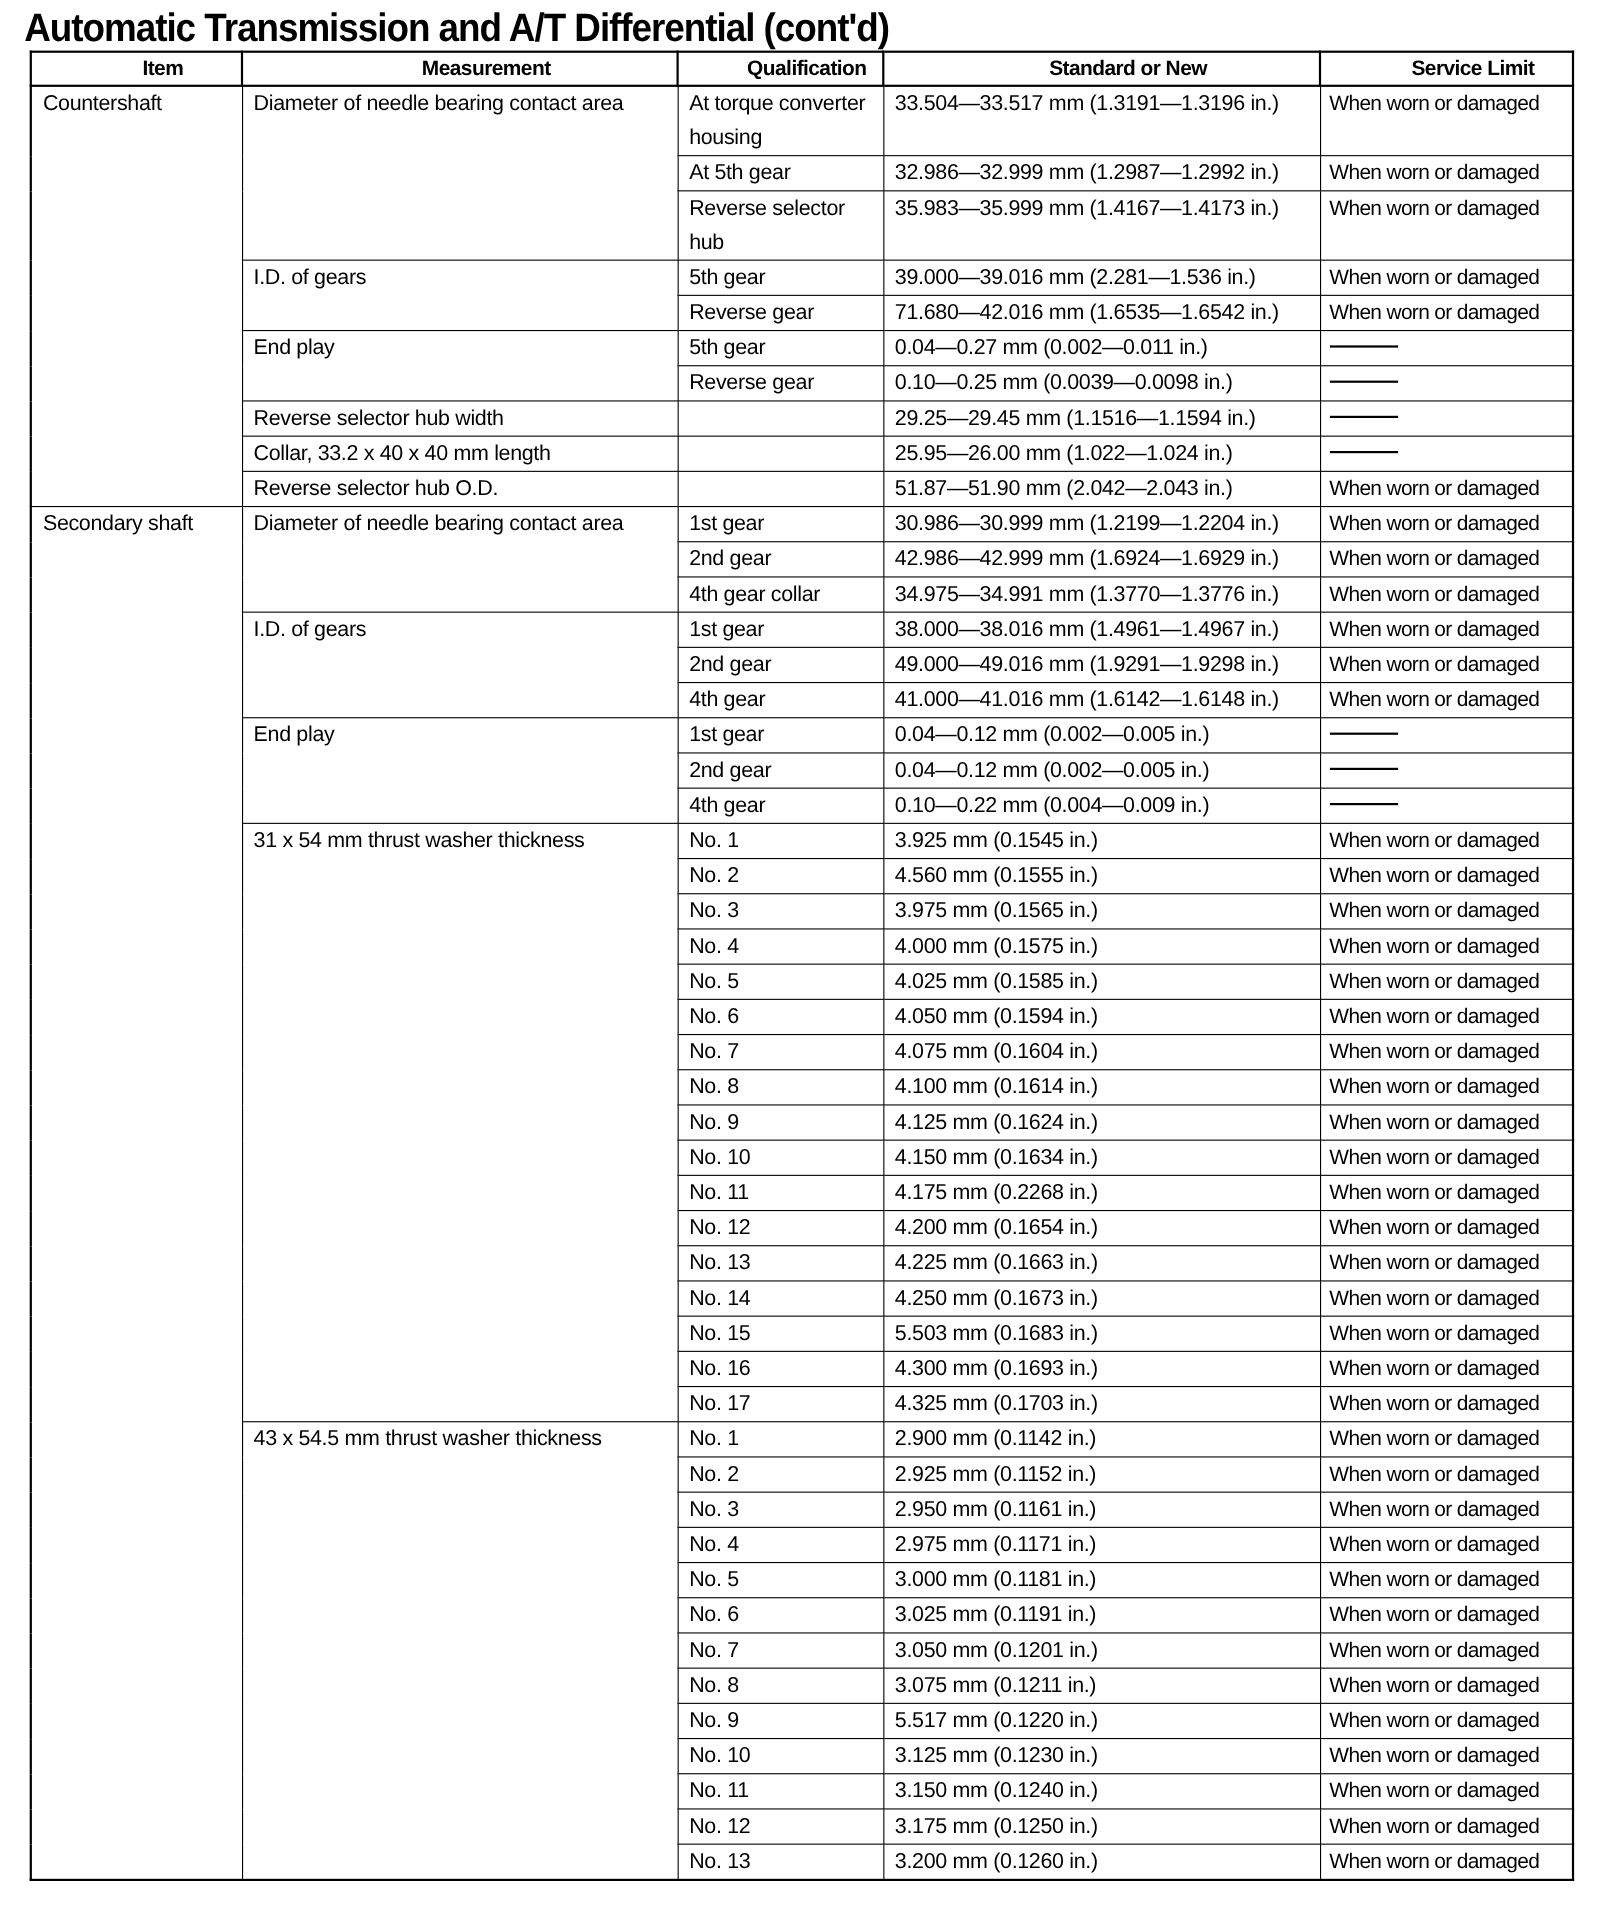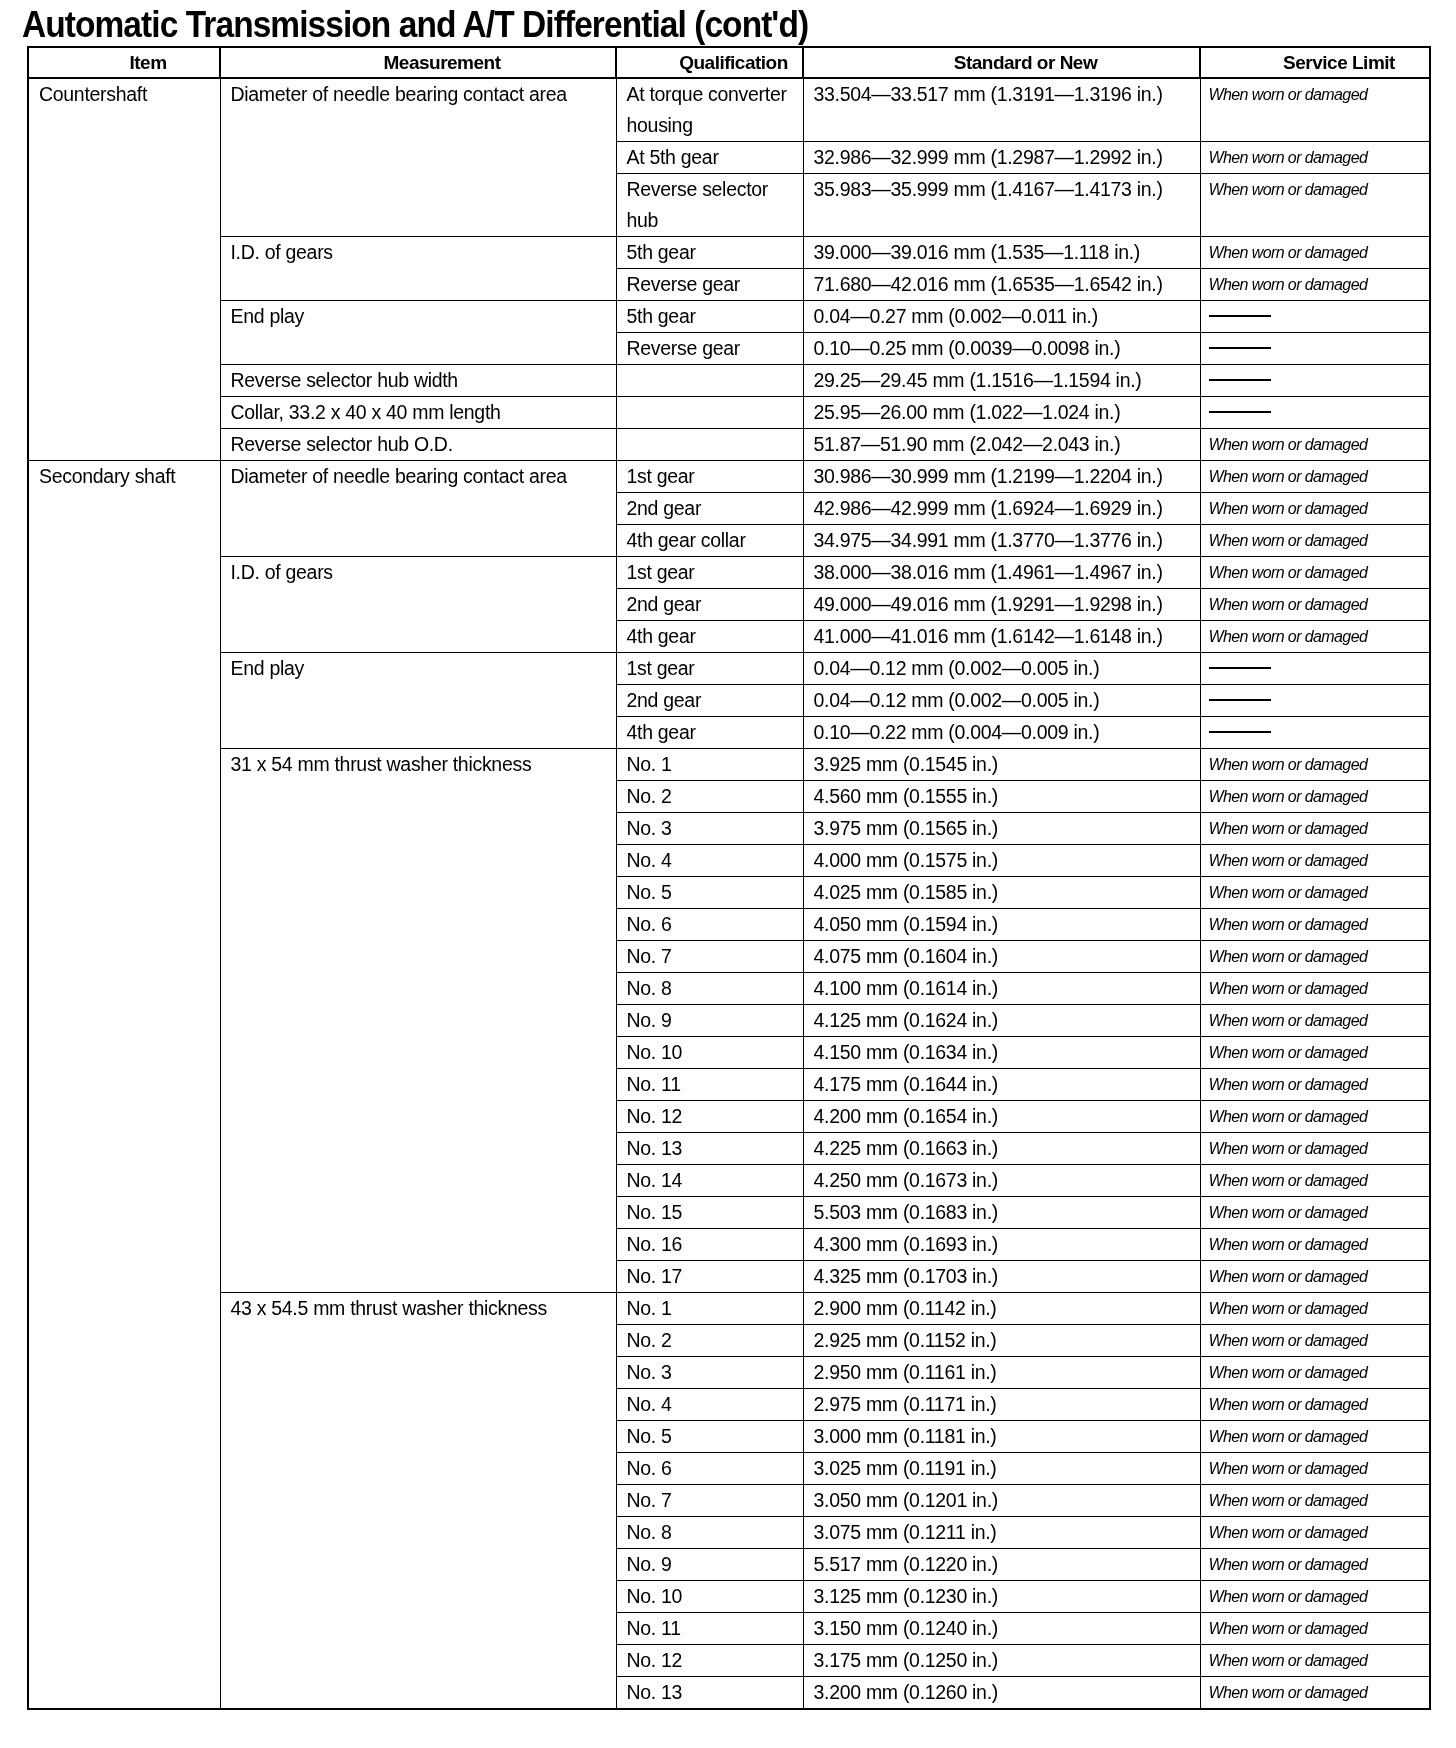--- a/index.html
+++ b/index.html
@@ -12,21 +12,21 @@
   table.spec col.c-item { width: 192px; }
   table.spec col.c-meas { width: 396px; }
   table.spec col.c-qual { width: 187px; }
   table.spec col.c-std { width: 397px; }
   table.spec col.c-lim { width: 230px; }
   table.spec th { border: 2px solid #000; font-size: 19px; font-weight: bold; height: 29px;
                   padding: 0; text-align: center; vertical-align: middle; letter-spacing: -0.5px; }
   table.spec td { border: 1.5px solid #000; font-size: 19.5px; height: 30px; padding: 0 10px;
                   vertical-align: top; line-height: 31px; letter-spacing: -0.3px; white-space: nowrap; }
   table.spec td.wrap { white-space: normal; }
-  table.spec td.lim { font-size: 16px; letter-spacing: -0.6px; padding-left: 8px; font-style: italic; }
+  table.spec td.lim { font-size: 19px; letter-spacing: -0.6px; padding-left: 8px; }
   table.spec thead tr th { border-bottom: 2.5px solid #000; padding-left: 48px; }
   table.spec { border: 2.5px solid #000; }
   .dash { display: inline-block; width: 62px; height: 0; border-top: 2px solid #000;
           vertical-align: middle; margin-top: -4px; }
 </style>
 </head>
 <body>
 
 <div class="title">Automatic Transmission and A/T Differential (cont'd)</div>
 
@@ -61,21 +61,21 @@
         <td class="lim">When worn or damaged</td>
       </tr>
       <tr>
         <td class="wrap">Reverse selector hub</td>
         <td>35.983—35.999 mm (1.4167—1.4173 in.)</td>
         <td class="lim">When worn or damaged</td>
       </tr>
       <tr>
         <td rowspan="2" class="wrap">I.D. of gears</td>
         <td class="wrap">5th gear</td>
-        <td>39.000—39.016 mm (1.535—1.118 in.)</td>
+        <td>39.000—39.016 mm (2.281—1.536 in.)</td>
         <td class="lim">When worn or damaged</td>
       </tr>
       <tr>
         <td class="wrap">Reverse gear</td>
         <td>71.680—42.016 mm (1.6535—1.6542 in.)</td>
         <td class="lim">When worn or damaged</td>
       </tr>
       <tr>
         <td rowspan="2" class="wrap">End play</td>
         <td class="wrap">5th gear</td>
@@ -200,21 +200,21 @@
         <td>4.125 mm (0.1624 in.)</td>
         <td class="lim">When worn or damaged</td>
       </tr>
       <tr>
         <td class="wrap">No. 10</td>
         <td>4.150 mm (0.1634 in.)</td>
         <td class="lim">When worn or damaged</td>
       </tr>
       <tr>
         <td class="wrap">No. 11</td>
-        <td>4.175 mm (0.1644 in.)</td>
+        <td>4.175 mm (0.2268 in.)</td>
         <td class="lim">When worn or damaged</td>
       </tr>
       <tr>
         <td class="wrap">No. 12</td>
         <td>4.200 mm (0.1654 in.)</td>
         <td class="lim">When worn or damaged</td>
       </tr>
       <tr>
         <td class="wrap">No. 13</td>
         <td>4.225 mm (0.1663 in.)</td>

